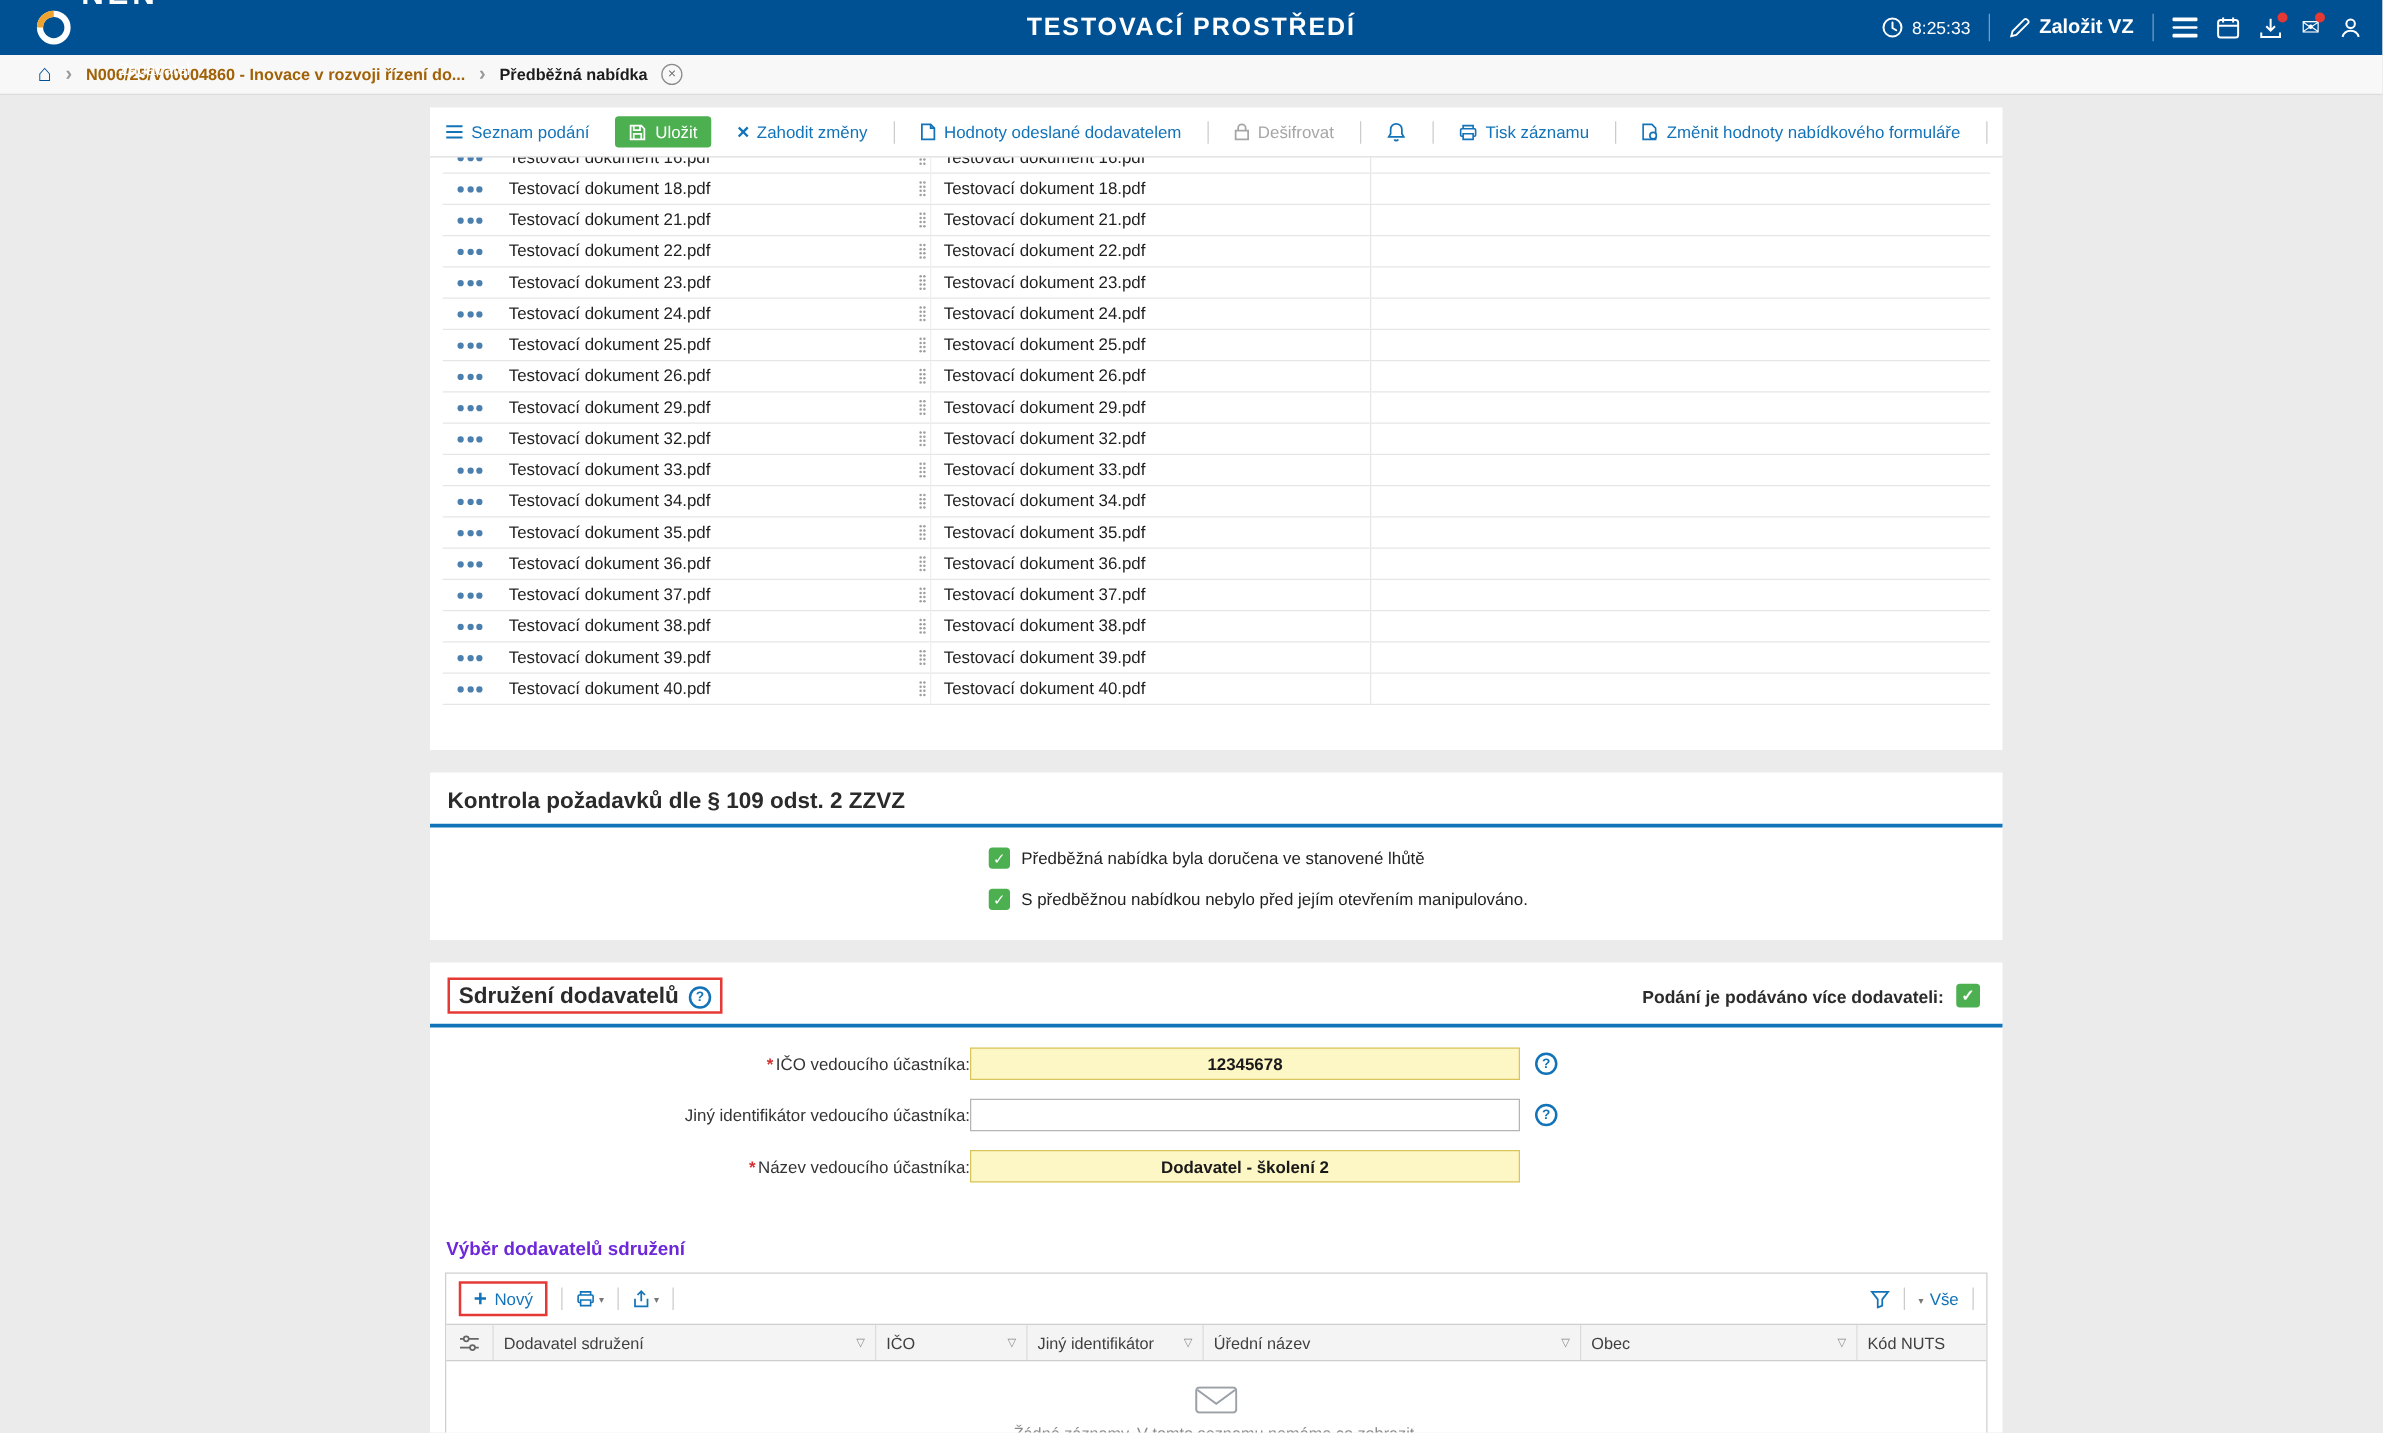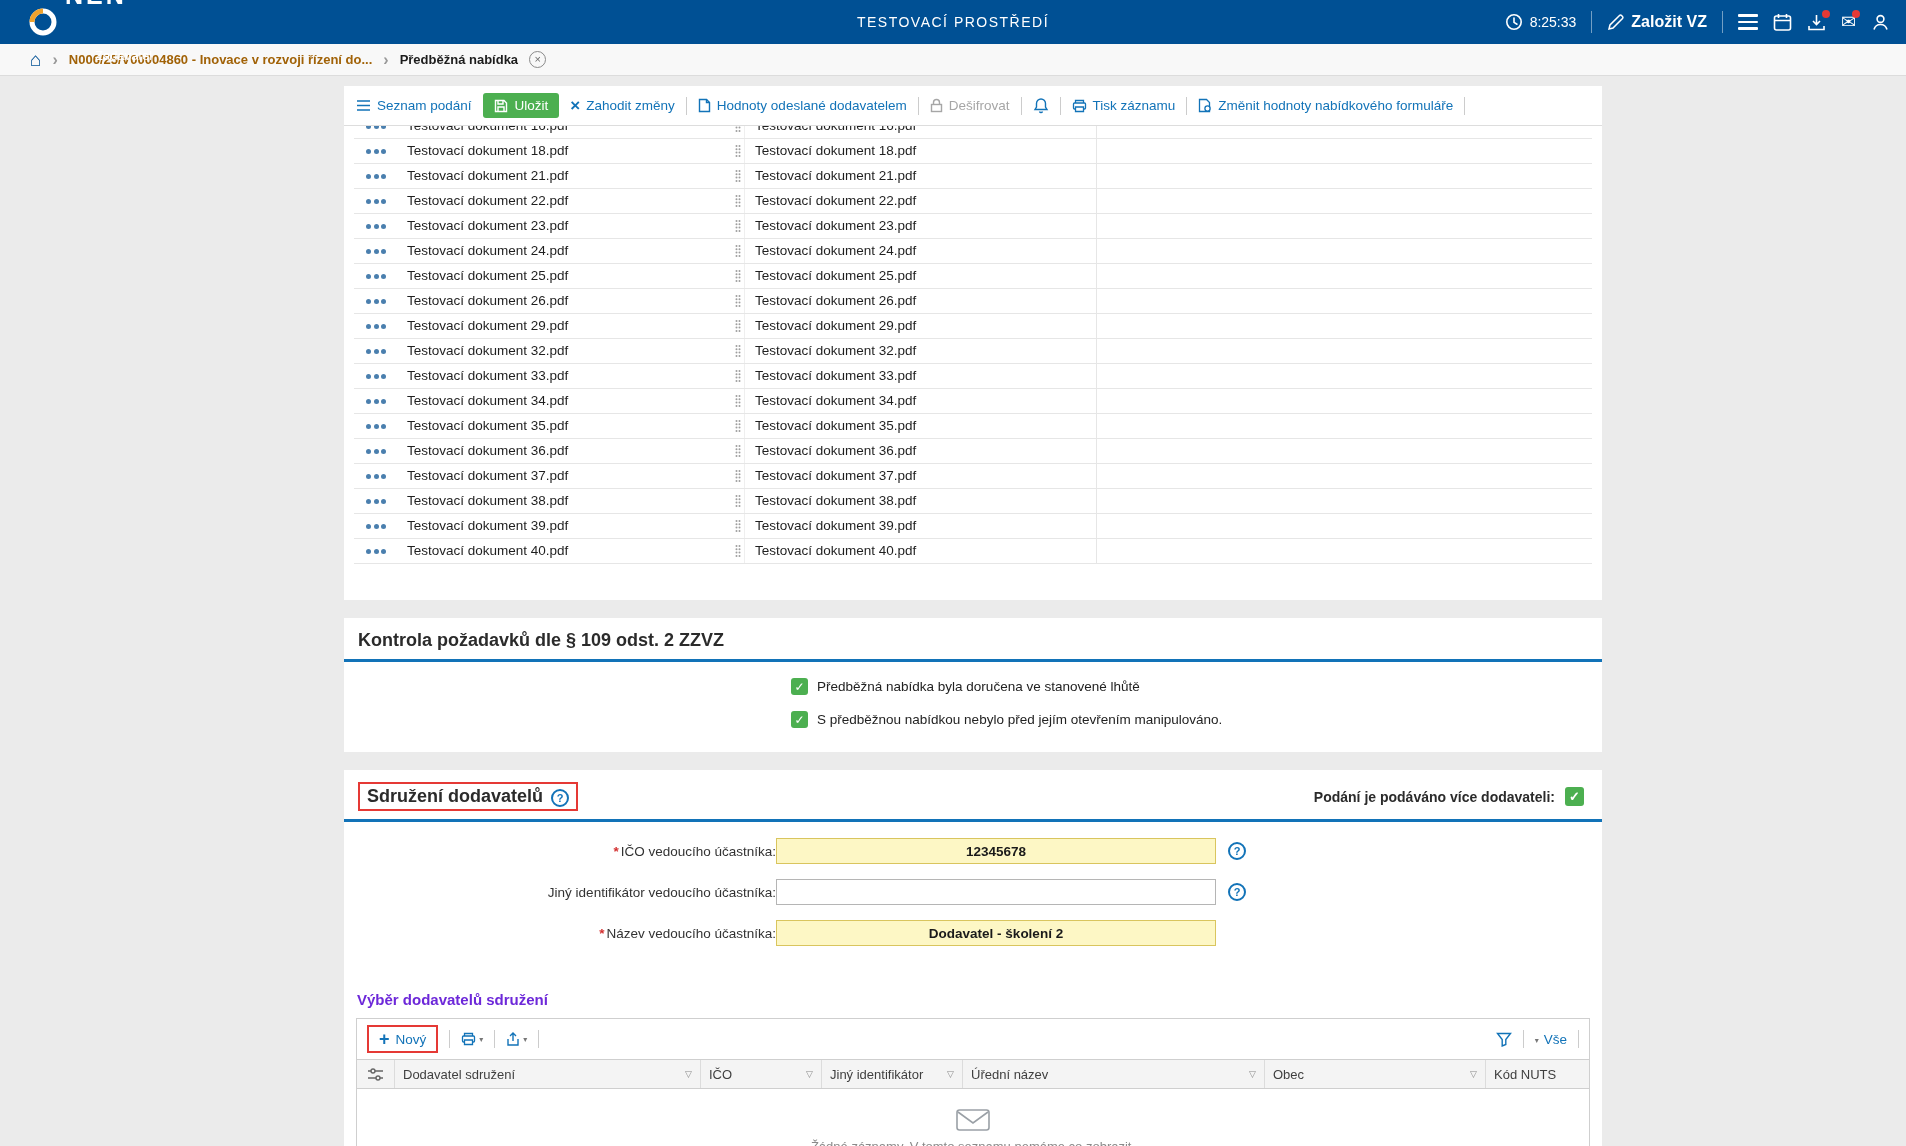--- a/index.html
+++ b/index.html
@@ -5,21 +5,21 @@
 *{margin:0;padding:0;box-sizing:border-box}
 html,body{width:1906px;height:1146px;overflow:hidden;background:#ebebeb;
   font-family:"Liberation Sans",sans-serif;font-size:13.5px;color:#222;}
 
 
 .topbar{height:44px;background:#005094;display:flex;align-items:center;position:relative;color:#fff;}
 .brand{display:flex;align-items:center;margin-left:28px;gap:7px;}
 .brand-col{display:flex;flex-direction:column;line-height:1;gap:40px;}
 .brand-name{font-size:25px;font-weight:bold;letter-spacing:3px;}
 .brand-sub{font-size:13px;margin-left:30px;margin-top:1px;}
-.topbar-title{position:absolute;left:50%;transform:translateX(-50%);font-size:14px;font-weight:normal;letter-spacing:1.5px;}
+.topbar-title{position:absolute;left:50%;transform:translateX(-50%);font-size:20px;font-weight:bold;letter-spacing:1.5px;}
 .topbar-right{margin-left:auto;display:flex;align-items:center;gap:15px;padding-right:16px;}
 .tgroup{display:flex;align-items:center;gap:7px;cursor:pointer;}
 .ttime{font-size:14px;}
 .tvz{font-size:16px;font-weight:bold;}
 .tsep{width:1px;height:22px;background:rgba(255,255,255,.45);}
 .hamburger{display:flex;flex-direction:column;gap:4px;cursor:pointer;}
 .hamburger i{display:block;width:20px;height:2.5px;background:#fff;border-radius:1px;}
 .ticon{position:relative;display:flex;align-items:center;cursor:pointer;}
 .badge-dot{position:absolute;top:-3px;right:-4px;width:8px;height:8px;border-radius:50%;background:#e53935;}
 .mail-glyph{font-size:18px;line-height:1;}
@@ -32,21 +32,21 @@
 .bc-item2{color:#1c1c1c;font-weight:bold;}
 .bc-close{width:17px;height:17px;border:1.5px solid #8a8a8a;border-radius:50%;color:#6d6d6d;
   font-size:11px;display:flex;align-items:center;justify-content:center;cursor:pointer;line-height:1;}
 
 
 .content{width:1258px;margin-left:344px;}
 .panel{background:#fff;}
 .panel-docs{margin-top:10px;padding-bottom:36px;}
 
 
-.cmd-bar{height:40px;display:flex;align-items:center;padding:0 12px;gap:11px;color:#1273b8;border-bottom:1px solid #ddd;white-space:nowrap;}
+.cmd-bar{height:40px;display:flex;align-items:center;padding:0 12px;gap:11px;color:#1273b8;border-bottom:1px solid #ddd;white-space:nowrap;justify-content:space-between;}
 .cmd{display:flex;align-items:center;gap:6px;cursor:pointer;}
 .cmd.disabled{color:#a6a6a6;cursor:default;}
 .cmd-x{font-size:17px;font-weight:bold;line-height:1;}
 .cmd-sep{width:1px;height:18px;background:#ccc;}
 .btn-save{background:#4caf50;color:#fff;border-radius:3px;padding:5px 11px;display:flex;gap:7px;align-items:center;cursor:pointer;border:none;font-size:13.5px;font-family:inherit;}
 
 
 .doc-table{margin:0 10px;overflow:hidden;}
 .doc-row{display:flex;height:25px;line-height:24px;border-bottom:1px solid #e6e6e6;color:#1f1f1f;cursor:pointer;}
 .doc-row:first-child{margin-top:-12px;}

